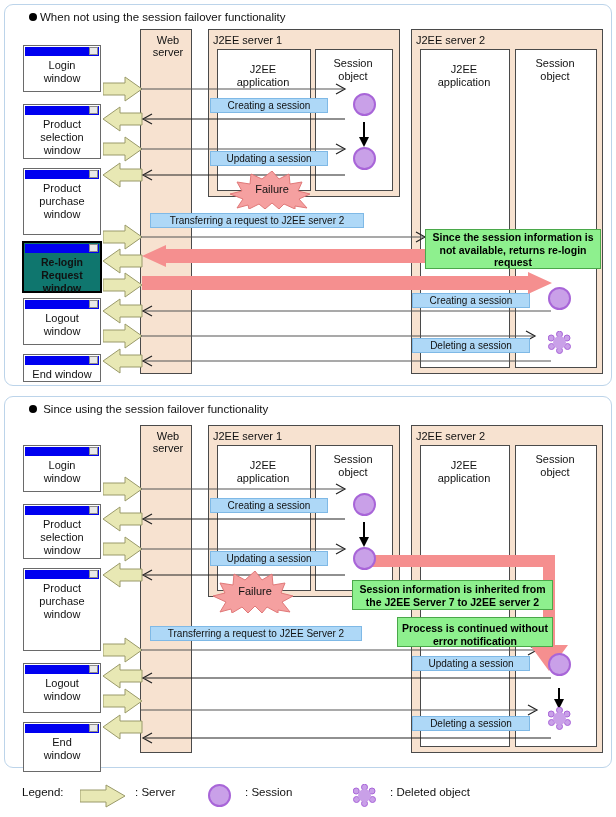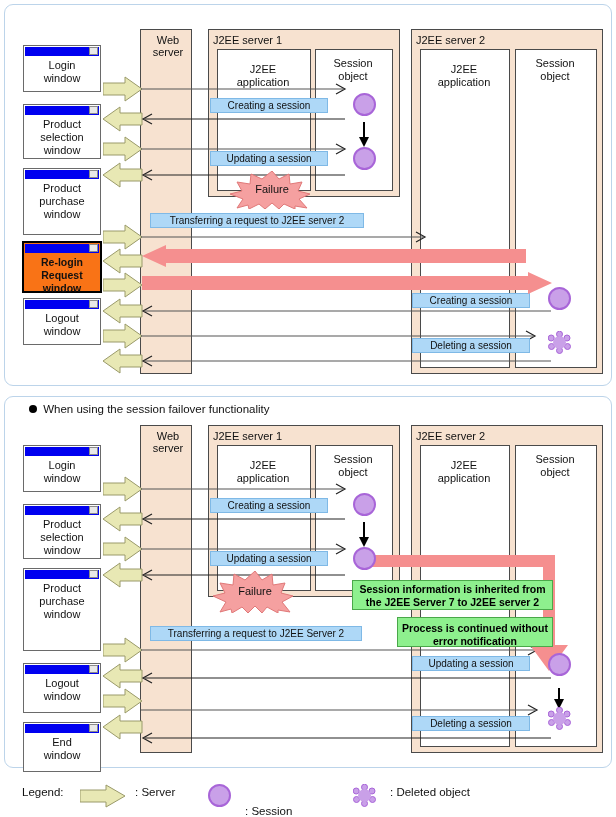--- a/index.html
+++ b/index.html
@@ -18,21 +18,21 @@
   .srvbox{position:absolute;background:#f7e2d0;border:1px solid #4a4a4a;}
   .srvlabel{position:absolute;font-size:11px;color:#111;white-space:nowrap;}
   .innerbox{position:absolute;background:#ffffff;border:1px solid #4a4a4a;}
   .innerlabel{position:absolute;text-align:center;font-size:11px;line-height:12.5px;color:#111;}
 
   
   .win{position:absolute;background:#fff;border:1px solid #6a6a6a;box-sizing:border-box;}
   .win .tbar{height:9px;background:#0000f0;margin:1px 1px 0 1px;position:relative;}
   .win .tbar .btn{position:absolute;right:1px;top:0px;width:9px;height:8px;background:#e8e8e8;border:1px solid #8a8a8a;box-sizing:border-box;}
   .win .wtext{text-align:center;font-size:11px;line-height:13px;color:#111;padding-top:3px;}
-  .win.relogin{background:#f97316;border:2px solid #000;}
+  .win.relogin{background:#0f766e;border:2px solid #000;}
   .win.relogin .wtext{font-weight:bold;font-size:10.5px;}
 
   
   .reqarrow{position:absolute;}
   .reqarrow svg{display:block;}
 
   
   .bluelbl{position:absolute;background:#aed8f7;border:1px solid #7fb9e6;
            font-size:10px;line-height:13px;color:#111;text-align:center;
            white-space:nowrap;box-sizing:border-box;padding:0 12px;}
@@ -50,20 +50,23 @@
   .star .stxt{position:absolute;width:100%;text-align:center;font-size:11px;color:#111;}
 
   .redarrow{position:absolute;}
   .legend{position:absolute;font-size:11.5px;color:#111;white-space:nowrap;}
 </style>
 </head>
 <body>
 
 <div class="panel" id="panel-top">
 
+  <div class="panel-title" style="left:24px;top:6px;">
+    <span class="bullet"></span><span>When not using the session failover functionality</span>
+  </div>
 
   <div class="srvbox" style="left:135px;top:24px;width:50px;height:343px;"></div>
   <div class="srvbox" style="left:203px;top:24px;width:190px;height:166px;"></div>
   <div class="srvbox" style="left:406px;top:24px;width:190px;height:343px;"></div>
 
   <div class="srvlabel" style="left:143px;top:29px;width:40px;text-align:center;"><span>Web</span><br><span>server</span></div>
   <div class="srvlabel" style="left:208px;top:29px;">J2EE server 1</div>
   <div class="srvlabel" style="left:411px;top:29px;">J2EE server 2</div>
 
   <div class="innerbox" style="left:212px;top:44px;width:92px;height:140px;"></div>
@@ -98,20 +101,26 @@
     <div class="tbar">
         <span class="btn"></span>
       </div>
     <div class="wtext">Re-login<br>Request<br>window</div>
   </div>
   <div class="win" style="left:18px;top:293px;width:78px;height:47px;">
     <div class="tbar">
         <span class="btn"></span>
       </div>
     <div class="wtext">Logout<br>window</div>
+  </div>
+  <div class="win" style="left:18px;top:349px;width:78px;height:28px;">
+    <div class="tbar">
+        <span class="btn"></span>
+      </div>
+    <div class="wtext">End window</div>
   </div>
 
   <div class="reqarrow" style="left:98px;top:71px;">
     <svg width="40" height="26" viewBox="0 0 40 26">
         <path d="M0,7 L22,7 L22,1 L39,13 L22,25 L22,19 L0,19 Z" fill="#e8e8b4" stroke="#9a9a6a" stroke-width="1"></path>
       </svg>
   </div>
   <div class="reqarrow" style="left:98px;top:101px;">
     <svg width="40" height="26" viewBox="0 0 40 26">
         <path d="M39,7 L17,7 L17,1 L0,13 L17,25 L17,19 L39,19 Z" fill="#e8e8b4" stroke="#9a9a6a" stroke-width="1"></path>
@@ -222,26 +231,27 @@
     <svg width="384" height="22" viewBox="0 0 384 22">
         <path d="M384,4 L24,4 L24,0 L0,11 L24,22 L24,18 L384,18 Z" fill="#f58f8f"></path>
       </svg>
   </div>
   <div class="redarrow" style="left:137px;top:267px;">
     <svg width="410" height="22" viewBox="0 0 410 22">
         <path d="M0,4 L386,4 L386,0 L410,11 L386,22 L386,18 L0,18 Z" fill="#f58f8f"></path>
       </svg>
   </div>
 
+  <div class="greenlbl" style="left:420px;top:224px;width:176px;height:40px;">Since the session information is not available, returns re-login request</div>
 </div>
 
 <div class="panel" id="panel-bottom">
 
   <div class="panel-title" style="left:24px;top:6px;">
-    <span class="bullet"></span>&nbsp;<span>When using the session failover functionality</span>
+    <span class="bullet"></span>&nbsp;<span>Since using the session failover functionality</span>
   </div>
 
   <div class="srvbox" style="left:135px;top:28px;width:50px;height:326px;"></div>
   <div class="srvbox" style="left:203px;top:28px;width:190px;height:170px;"></div>
   <div class="srvbox" style="left:406px;top:28px;width:190px;height:326px;"></div>
 
   <div class="srvlabel" style="left:143px;top:33px;width:40px;text-align:center;"><span>Web</span><br><span>server</span></div>
   <div class="srvlabel" style="left:208px;top:33px;">J2EE server 1</div>
   <div class="srvlabel" style="left:411px;top:33px;">J2EE server 2</div>
 
@@ -394,21 +404,21 @@
 </div>
 
 <div class="legend" style="left:22px;top:786px;">Legend:</div>
 <div style="position:absolute;left:80px;top:784px;">
   <svg width="46" height="24" viewBox="0 0 46 24">
       <path d="M0,6 L26,6 L26,1 L45,12 L26,23 L26,18 L0,18 Z" fill="#e8e8b4" stroke="#9a9a6a" stroke-width="1"></path>
     </svg>
 </div>
 <div class="legend" style="left:135px;top:786px;">: Server</div>
 <div class="sess" style="left:208px;top:784px;"></div>
-<div class="legend" style="left:245px;top:786px;margin-top:19px;">: Session</div>
+<div class="legend" style="left:245px;top:786px;">: Session</div>
 <div class="sessdel" style="left:353px;top:784px;">
   <svg width="23" height="23" viewBox="0 0 23 23">
     <g fill="#c9a0e8" stroke="#a865d8" stroke-width="1">
       <circle cx="11.5" cy="3.2" r="3"></circle>
         <circle cx="19" cy="7" r="3"></circle>
       <circle cx="19.5" cy="15.5" r="3"></circle>
         <circle cx="11.5" cy="19.5" r="3"></circle>
       <circle cx="3.5" cy="15.5" r="3"></circle>
         <circle cx="3.2" cy="7" r="3"></circle>
     </g>

